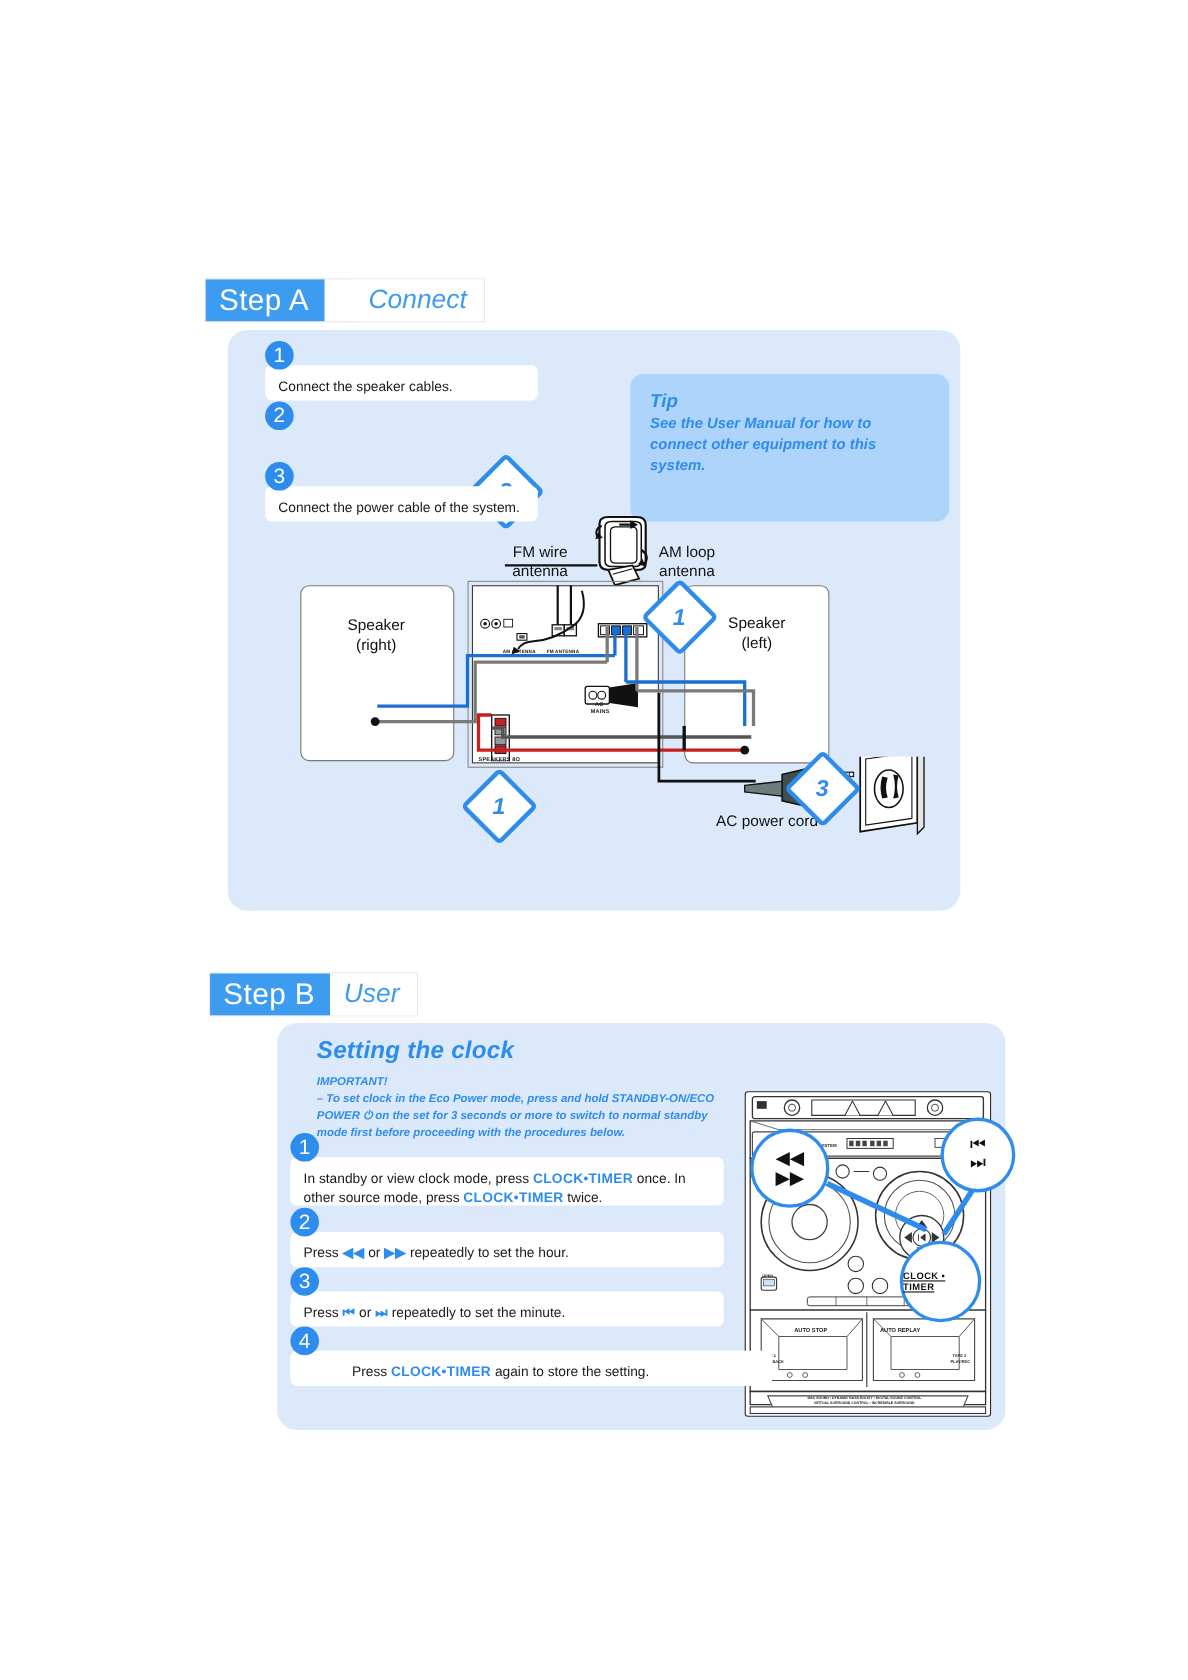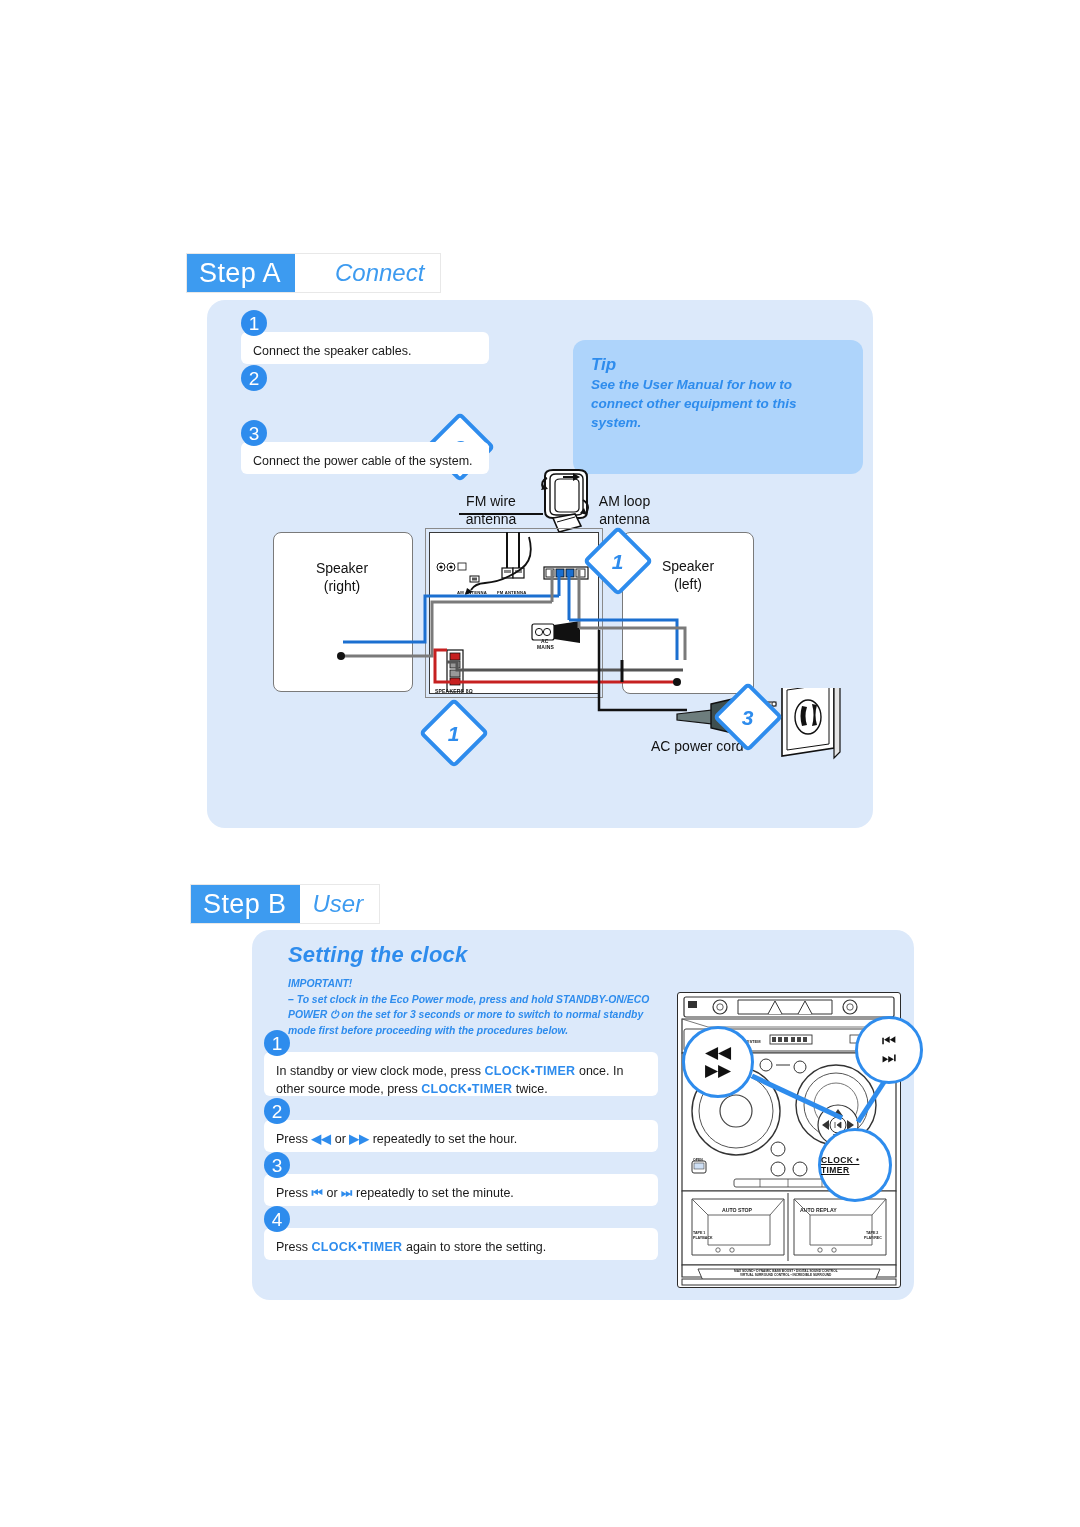--- a/index.html
+++ b/index.html
@@ -425,21 +425,21 @@
     <div class="pill" style="left:12px; top:190px; width:394px; height:32px;">
       <div class="pill-text"><span>Press </span><span class="kw">◀◀</span><span> or </span><span class="kw">▶▶</span><span> repeatedly to set the hour.</span></div>
     </div>
 
     <div class="num-circle" style="left:12px; top:222px;">3</div>
     <div class="pill" style="left:12px; top:244px; width:394px; height:32px;">
       <div class="pill-text"><span>Press </span><span class="kw">⏮</span><span> or </span><span class="kw">⏭</span><span> repeatedly to set the minute.</span></div>
     </div>
 
     <div class="num-circle" style="left:12px; top:276px;">4</div>
-    <div class="pill" style="left:12px; top:298px; width:394px; height:32px;">
+    <div class="pill" style="left:12px; top:298px; width:394px; height:32px;padding-left:44px;">
       <div class="pill-text"><span>Press </span><span class="kw">CLOCK•TIMER</span><span> again to store the setting.</span></div>
     </div>
 
     <div class="stereo" style="left:425px; top:62px; width:222px; height:294px;">
 
       <svg style="position:absolute; left:0; top:0; width:222px; height:294px;" viewBox="0 0 222 294">
 
         <rect x="6" y="4" width="210" height="20" rx="2" fill="#fff" stroke="#333" stroke-width="1.2"></rect>
         <circle cx="42" cy="14" r="7" fill="#fff" stroke="#333" stroke-width="1.2"></circle>
         <circle cx="42" cy="14" r="3.2" fill="#fff" stroke="#333" stroke-width=".8"></circle>

